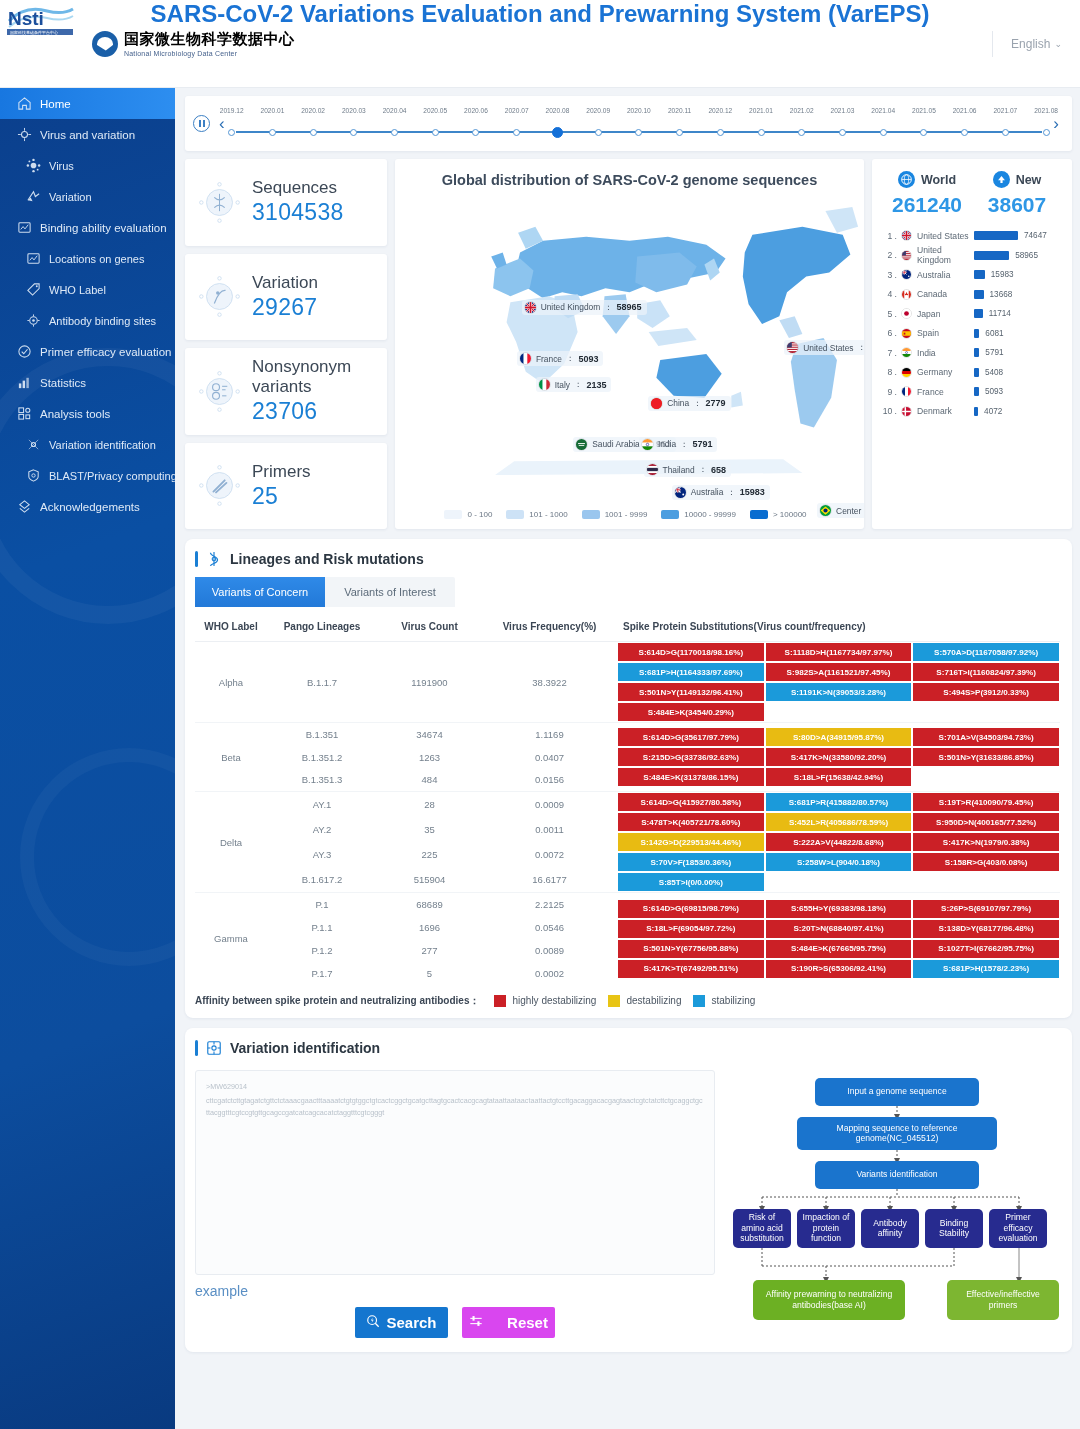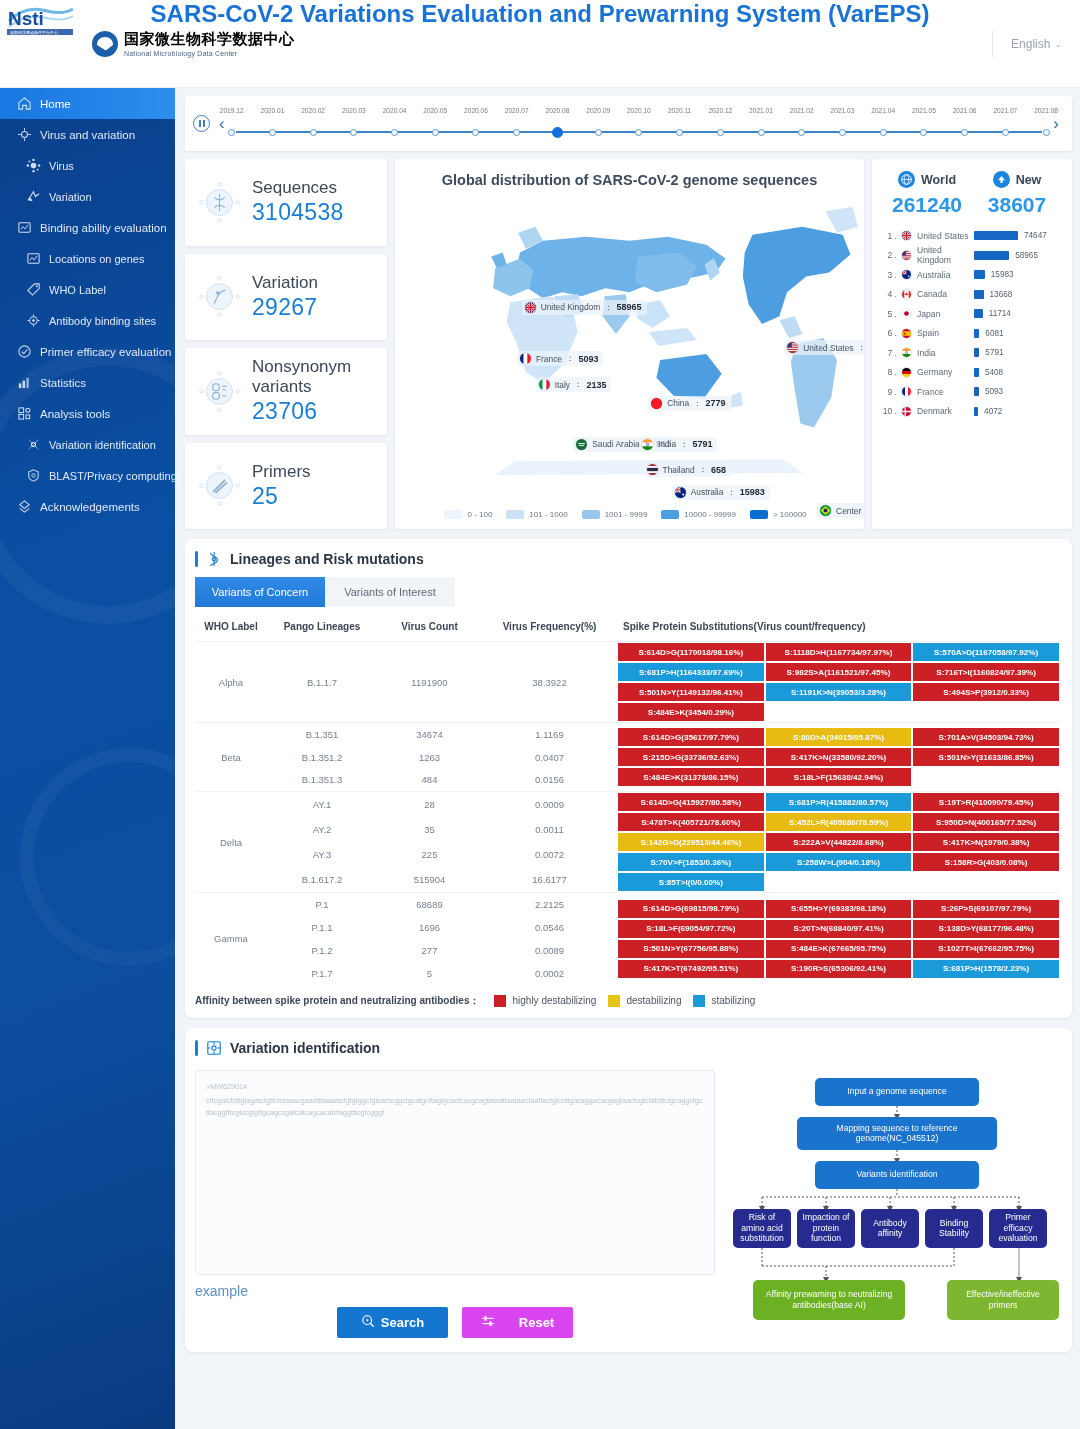--- a/index.html
+++ b/index.html
@@ -206,21 +206,21 @@
   .vi-left { width: 520px; }
   .seqbox {
     height: 205px; border:1px solid #e8ecf1; border-radius:3px; background:#fbfcfd;
     padding: 10px 10px; font-size: 7.2px; color:#b9c2cb; line-height: 1.7;
     font-family: "Liberation Sans", sans-serif; word-break: break-all; overflow:hidden;
   }
   .seqbox .acc { display:block; margin-bottom: 2px;}
   .vi-example { font-size: 14px; color:#5a8fc4; margin-top: 8px; cursor:pointer;}
   .vi-btns { display:flex; gap: 14px; justify-content:center; margin-top: 8px;}
   .btn {
-    width: 111px; height: 31px; border-radius:2px; color:#fff; font-size:13px; font-weight:bold;
+    width: 93px; height: 31px; border-radius:2px; color:#fff; font-size:15px; font-weight:bold;
     display:flex; align-items:center; justify-content:center; gap:6px; cursor:pointer;
   }
   .btn-search { background:#1476cf; }
   .btn-reset { background:#d946ef;gap:24px; }
 
   .flow { flex:1; position:relative; height: 272px; }
   .fb {
     position:absolute; border-radius:5px; color:#fff; font-size:8.6px;
     display:flex; align-items:center; justify-content:center; text-align:center;
     line-height:1.22; padding: 0 4px;

